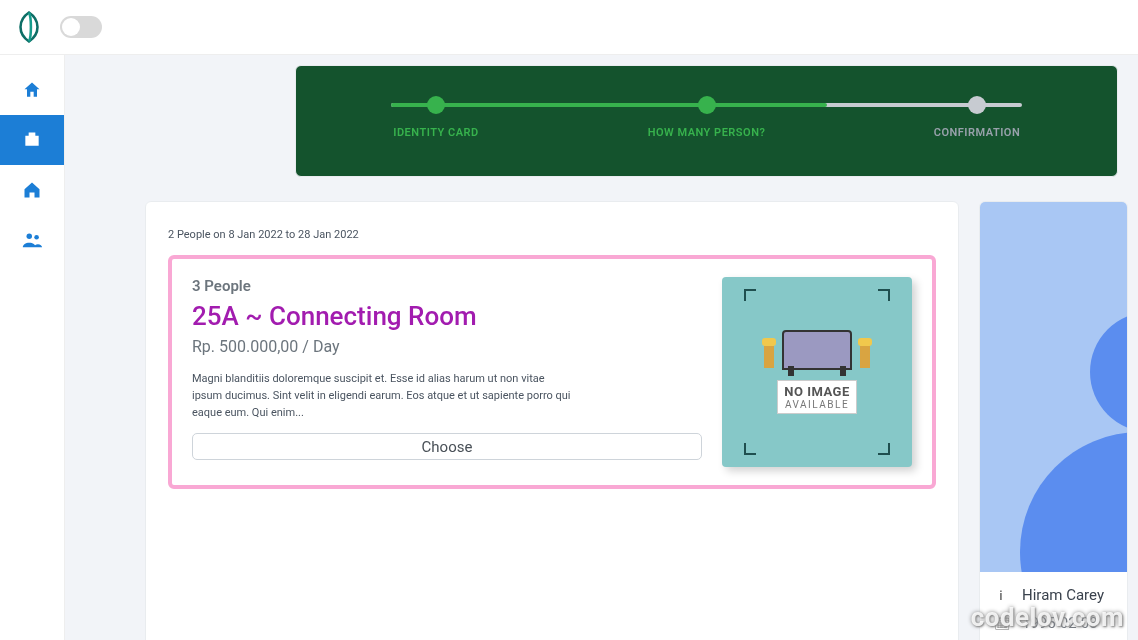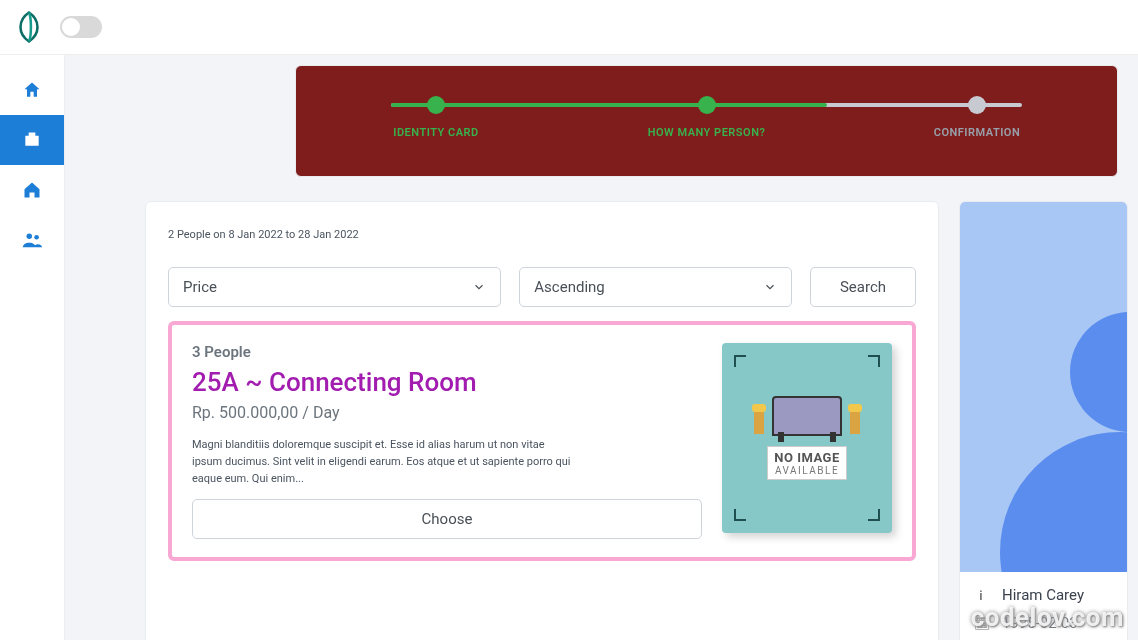--- a/index.html
+++ b/index.html
@@ -6,21 +6,21 @@
   body { background: #f2f4f8; width: 1138px; height: 640px; overflow: hidden; position: relative; }
   .header { height: 55px; background: #fff; border-bottom: 1px solid #eee; display:flex; align-items:center; padding:0 12px; gap:14px;}
   .logo { width: 34px; height:34px; }
   .toggle { width:42px; height:22px; background:#d9d9d9; border-radius:12px; position:relative; cursor:pointer;}
   .toggle::after { content:""; position:absolute; left:2px; top:2px; width:18px; height:18px; background:#fff; border-radius:50%; }
   .layout { display:flex; height:calc(640px - 55px);}
   .sidebar { width:65px; background:#fff; border-right:1px solid #eee; display:flex; flex-direction:column; padding-top:10px; }
   .sidebar-item { height:50px; display:flex; align-items:center; justify-content:center; color:#1c7ed6; cursor:pointer; font-size:18px;}
   .sidebar-item.active { background:#1c7ed6; color:#fff; }
   .main { flex:1; overflow:auto; padding:10px 10px 10px 10px; display:flex; flex-direction:column; }
-  .stepper-card { margin-left:220px; margin-right:10px; background:#7f1d1d; border:1px solid #e9ecef; border-radius:6px; padding:30px 80px 30px 80px; }
+  .stepper-card { margin-left:220px; margin-right:10px; background:#14532d; border:1px solid #e9ecef; border-radius:6px; padding:30px 80px 30px 80px; }
   .stepper { position:relative; height:50px;}
   .line-base { position:absolute; top:7px; left:15px; right:15px; height:4px; background:#c7cbd1; border-radius:2px;}
   .line-fill { position:absolute; top:7px; left:15px; height:4px; background:#37b24d; border-radius:2px; width:66%;}
   .steps { position:relative; display:flex; justify-content:space-between; }
   .step { display:flex; flex-direction:column; align-items:center; width:120px;}
   .dot { width:18px; height:18px; border-radius:50%; background:#c7cbd1; z-index:2;}
   .step.done .dot { background:#37b24d;}
   .step-label { margin-top:12px; font-size:11px; letter-spacing:.5px; color:#98a1ab; font-weight:600;}
   .step.done .step-label{ color:#37b24d;}
   .content-row { display:flex; gap:20px; margin-top:24px; padding:0 0 0 70px;}
@@ -30,22 +30,22 @@
   .filters { display:flex; gap:18px; margin-top:26px;}
   .select { flex:1; border:1px solid #ced4da; border-radius:5px; height:40px; display:flex; align-items:center; justify-content:space-between; padding:0 14px; font-size:15px; color:#495057; background:#fff; cursor:pointer;}
   .chev { width:14px; height:14px; }
   .btn-search { width:106px; border:1px solid #ced4da; border-radius:5px; background:#fff; font-size:15px; color:#495057; cursor:pointer;}
   .room-item { margin-top:14px; border:4px solid #f9a8d4; border-radius:6px; padding:18px 20px; display:flex; gap:20px;}
   .room-left { flex:1; display:flex; flex-direction:column;}
   .room-cap { color:#6c757d; font-size:15px; font-weight:600;}
   .room-name { font-size:26px; color:#a21caf; margin-top:6px; font-weight:500;}
   .room-price{ color:#6c757d; font-size:16px; margin-top:6px;}
   .room-desc { color:#4a5460; font-size:11px; margin-top:14px; line-height:1.55; max-width:380px;}
-  .choose-btn { margin-top:12px; border:1px solid #ced4da; border-radius:5px; background:#fff; height:40px; font-size:15px; color:#495057; cursor:pointer; width:510px; max-width:100%;}
-  .room-img { width:170px; height:190px; background:#86c8c8; border-radius:4px; display:flex; align-items:center; justify-content:center; box-shadow:4px 4px 8px rgba(0,0,0,.18);}
+  .choose-btn { margin-top:12px; border:1px solid #ced4da; border-radius:5px; background:#fff; height:27px; font-size:15px; color:#495057; cursor:pointer; width:510px; max-width:100%;}
+  .room-img { width:190px; height:190px; background:#86c8c8; border-radius:4px; display:flex; align-items:center; justify-content:center; box-shadow:4px 4px 8px rgba(0,0,0,.18);}
   .noimg-box{ width:150px; height:170px; background:#86c8c8; position:relative; display:flex; flex-direction:column; align-items:center; justify-content:center;}
   .corner{position:absolute;width:12px;height:12px;border:2px solid #1f4f4f;}
   .c1{top:2px;left:2px;border-right:none;border-bottom:none;}
   .c2{top:2px;right:2px;border-left:none;border-bottom:none;}
   .c3{bottom:2px;left:2px;border-right:none;border-top:none;}
   .c4{bottom:2px;right:2px;border-left:none;border-top:none;}
   .bed{width:70px;height:40px;background:#9b99c1;border:2px solid #333;border-radius:4px 4px 0 0;position:relative;}
   .bed::before,.bed::after{content:"";position:absolute;bottom:-8px;width:6px;height:10px;background:#333;}
   .bed::before{left:4px;} .bed::after{right:4px;}
   .lamp{width:10px;height:22px;background:#d9a441;position:absolute;bottom:0;}
@@ -122,35 +122,20 @@
             <div class="step-label">CONFIRMATION</div>
           </div>
         </div>
       </div>
     </div>
 
     <div class="content-row">
       <div class="rooms-card">
         <div class="rooms-sub">2 People on 8 Jan 2022 to 28 Jan 2022</div>
 
-        <div class="filters">
-          <div class="select">
-            <span>Price</span>
-            <svg class="chev" viewBox="0 0 24 24">
-                <path d="M6 9l6 6 6-6" fill="none" stroke="#495057" stroke-width="2"></path>
-              </svg>
-          </div>
-          <div class="select" style="flex:0.8">
-            <span>Ascending</span>
-            <svg class="chev" viewBox="0 0 24 24">
-                <path d="M6 9l6 6 6-6" fill="none" stroke="#495057" stroke-width="2"></path>
-              </svg>
-          </div>
-          <button class="btn-search">Search</button>
-        </div>
 
         <div class="room-item">
           <div class="room-left">
             <div class="room-cap">3 People</div>
             <div class="room-name">25A ~ Connecting Room</div>
             <div class="room-price">Rp. 500.000,00 / Day</div>
             <div class="room-desc">Magni blanditiis doloremque suscipit et. Esse id alias harum ut non vitae ipsum ducimus. Sint velit in eligendi earum. Eos atque et ut sapiente porro qui eaque eum. Qui enim...</div>
             <button class="choose-btn">Choose</button>
           </div>
           <div class="room-img">

